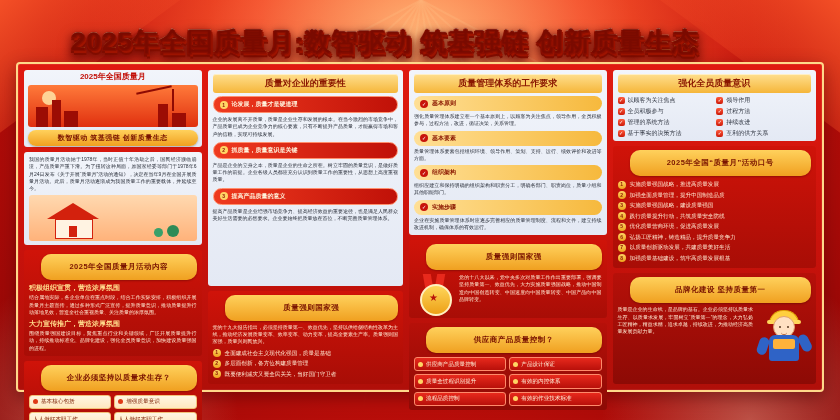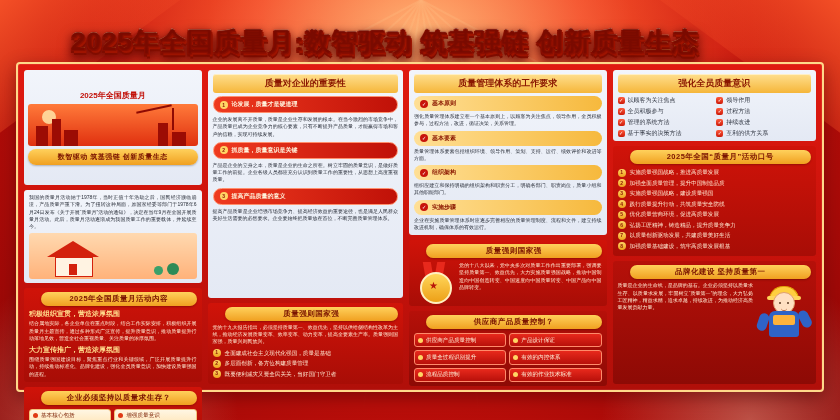--- a/index.html
+++ b/index.html
@@ -64,21 +64,21 @@
   .panel{background:linear-gradient(180deg,#f2f5fb,#e4e9f4);border-radius:3px;padding:4px 5px;box-sizing:border-box;}
   .panel.red{background:linear-gradient(180deg,#d01309,#a80d06);}
   .panel.dark{background:linear-gradient(180deg,#b61009,#8d0a05);}
 
   .bar{
     background:linear-gradient(180deg,#ffd15c,#f0a020);
     color:#7a1400;font-size:8px;font-weight:bold;text-align:center;
     border-radius:10px;padding:3px 4px;letter-spacing:.5px;
     box-shadow:0 1px 2px rgba(0,0,0,.25);
   }
-  .bar.sm{font-size:7.5px;padding:2px 4px;margin-left:12px;}
+  .bar.sm{font-size:7.5px;padding:8px 4px;margin-left:12px;}
   .hdr-strip{
     background:linear-gradient(180deg,#ffdf8e,#f5b63a);
     color:#8a1600;font-weight:bold;font-size:9px;text-align:center;
     border-radius:3px;padding:3px 2px;margin-bottom:3px;
     box-shadow:0 1px 0 rgba(255,255,255,.5) inset;
   }
   .txt{font-size:5.4px;line-height:1.5;color:#2a2f3a;text-align:justify;}
   .txt.w{color:#ffe9d2;}
   .txt.tiny{font-size:5px;line-height:1.45;}
 
@@ -164,21 +164,21 @@
   <div class="cloudR"></div>
 
   <div class="title-wrap">
     <div class="main-title">2025年全国质量月:数智驱动 筑基强链 创新质量生态</div>
   </div>
 
   <div class="board">
 
     <div class="col c1">
 
-      <div class="panel" style="padding:20px 4px">
+      <div class="panel" style="padding:1px 4px">
         <div style="font-size:8px;font-weight:bold;color:#c21008;text-align:center">2025年全国质量月</div>
         <div class="illus" style="margin-top:3px">
           <div class="sun"></div>
           <div class="b1"></div>
             <div class="b2"></div>
             <div class="b3"></div>
             <div class="b4"></div>
             <div class="b5"></div>
           <div class="crane"></div>
           <div class="crane2"></div>

